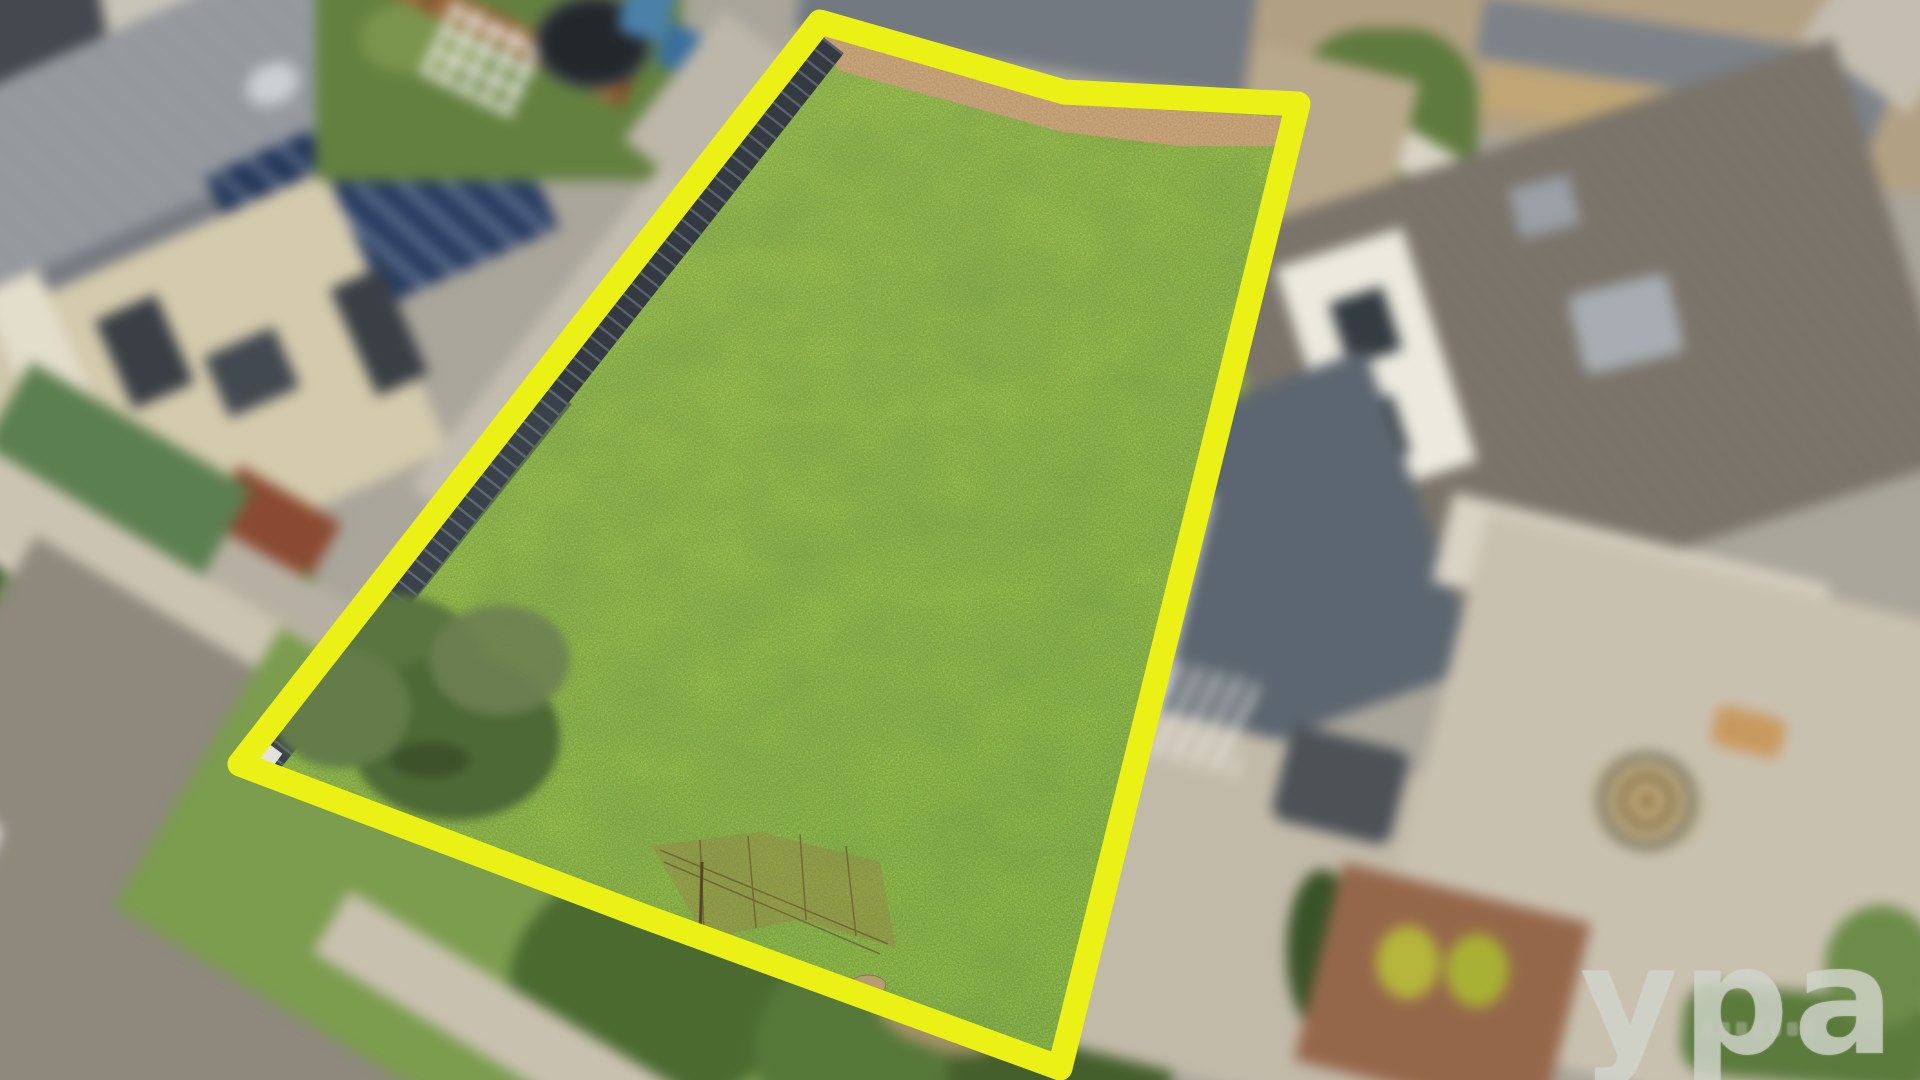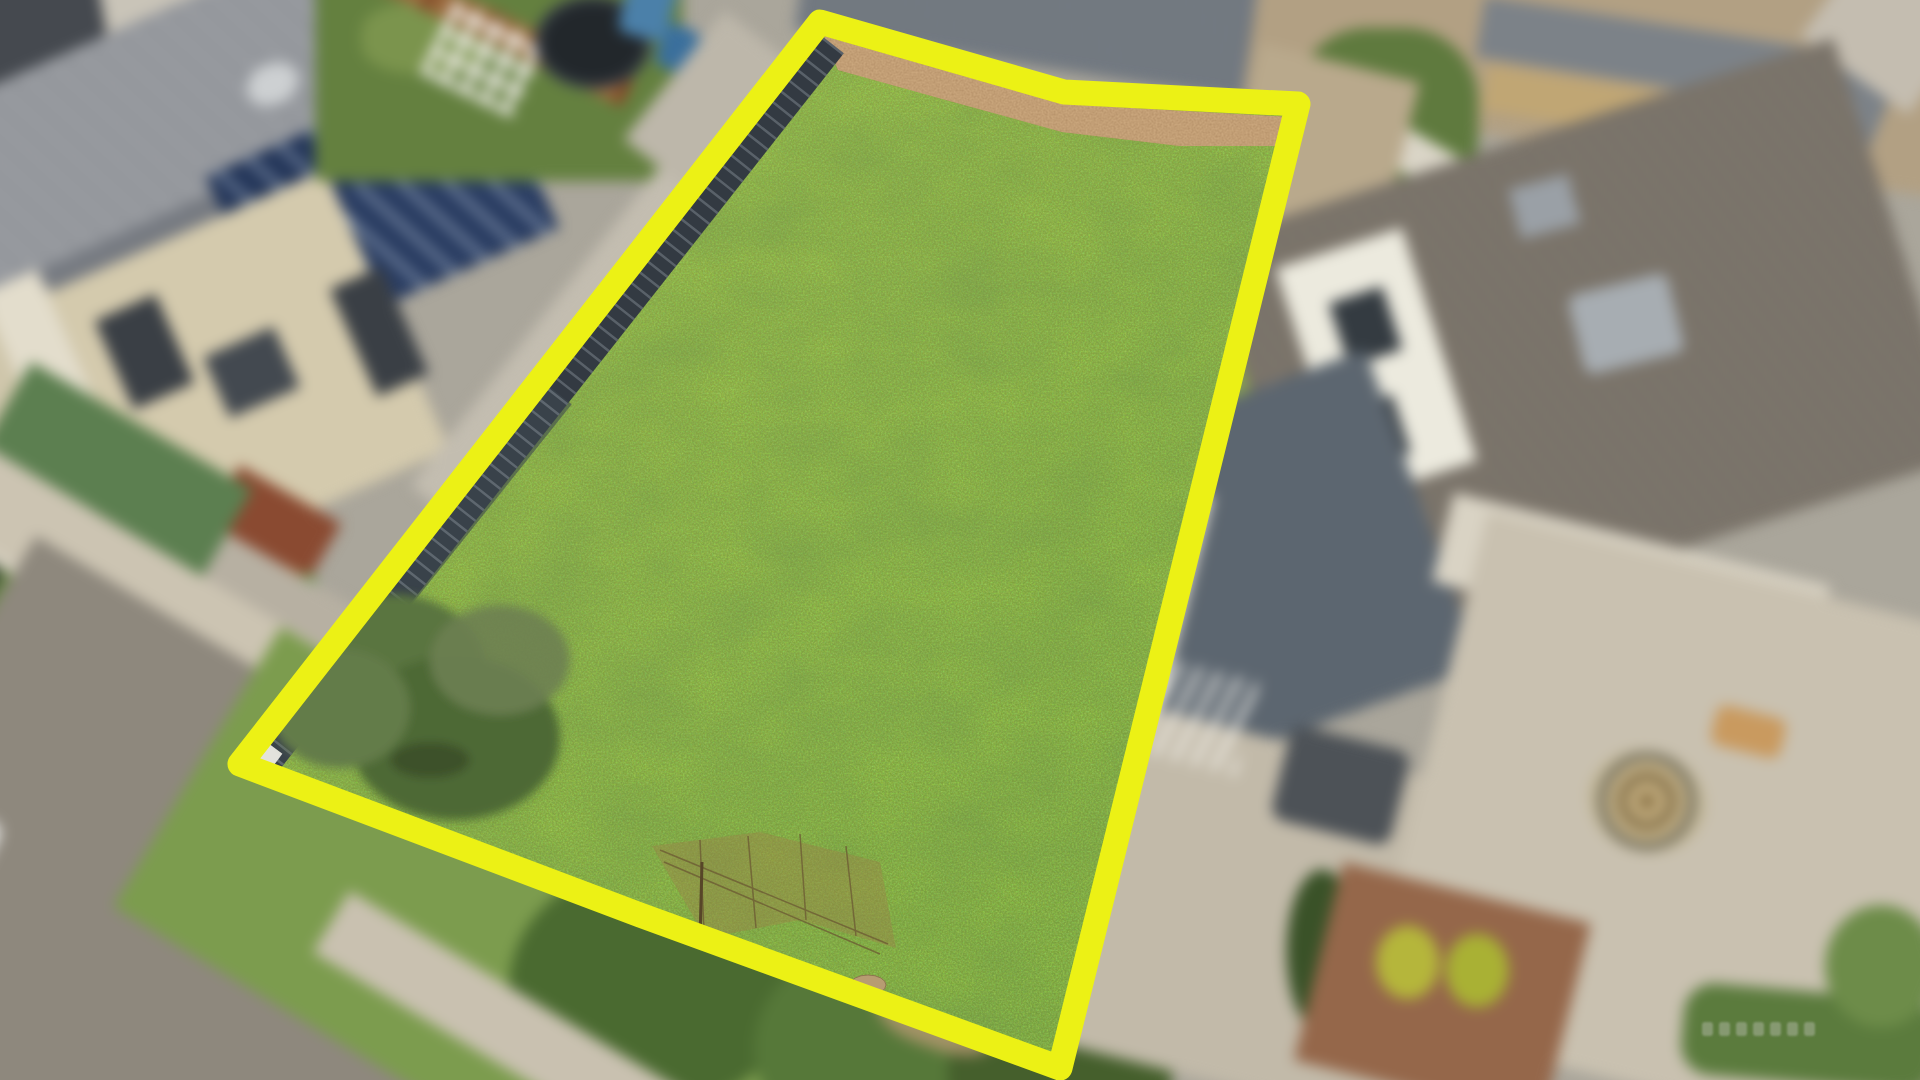--- a/index.html
+++ b/index.html
@@ -177,20 +177,21 @@
         <ellipse cx="455" cy="738" rx="105" ry="82" fill="#4e6936"></ellipse>
         <ellipse cx="340" cy="708" rx="70" ry="60" fill="#647c4a"></ellipse>
         <ellipse cx="500" cy="660" rx="70" ry="55" fill="#6d8052" opacity="0.9"></ellipse>
         <ellipse cx="430" cy="760" rx="40" ry="18" fill="#3c512a"></ellipse>
       </g>
     </g>
 
     <polygon fill="none" stroke-linejoin="round" stroke-linecap="round" points="820,22 1064,92 1298,104 1060,1068 640,915 240,764" stroke="#ecf115" stroke-width="25"></polygon>
   </svg>
 
+  <div class="watermark" style="color: rgba(208, 210, 202, 0.65);">ypa</div>
   <div class="wm-sub">
     <i></i>
       <i></i>
       <i></i>
       <i></i>
       <i></i>
       <i></i>
       <i></i>
   </div>
 

